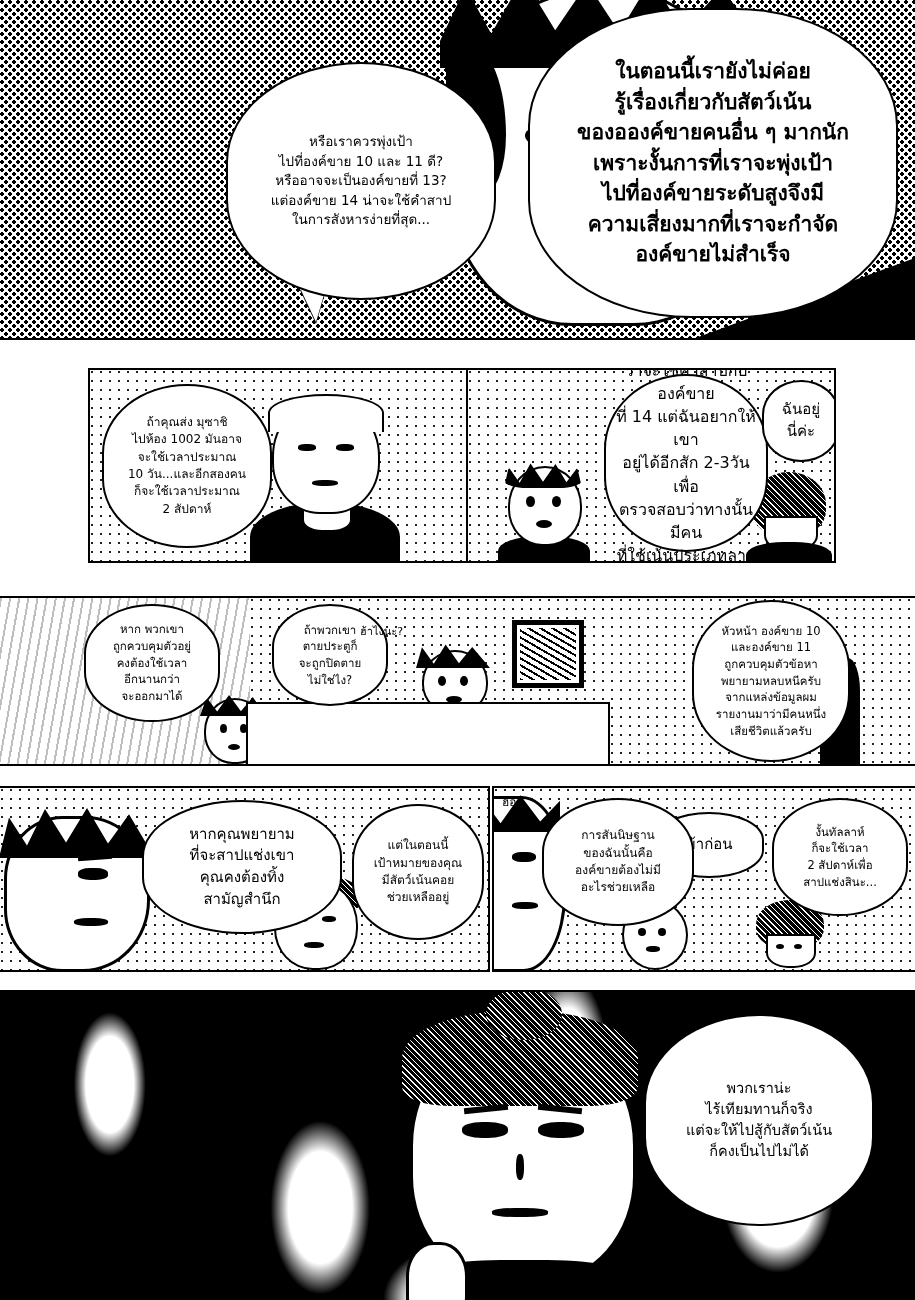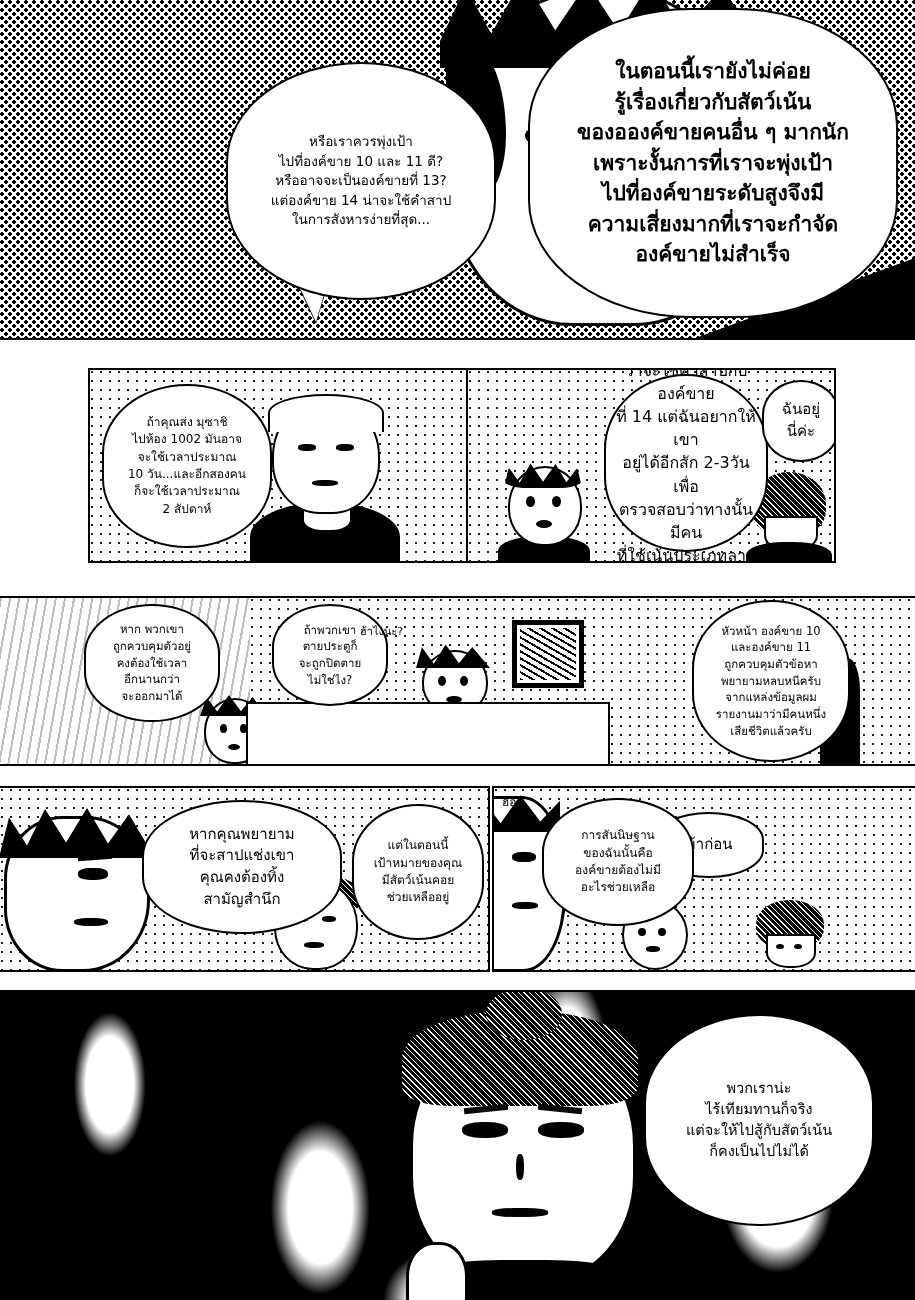--- a/index.html
+++ b/index.html
@@ -299,20 +299,26 @@
 
     <div class="balloon" style="left:160px;top:24px;width:110px;height:66px;font-size:15px;">
       <span class="txt">ข้าก่อน</span>
     </div>
     <div class="balloon" style="left:48px;top:10px;width:152px;height:128px;font-size:12px;">
       <span class="txt">การสันนิษฐาน
 ของฉันนั้นคือ
 องค์ขายต้องไม่มี
 อะไรช่วยเหลือ</span>
     </div>
+    <div class="balloon" style="left:278px;top:10px;width:136px;height:118px;font-size:11.5px;">
+      <span class="txt">งั้นทัลลาห์
+ก็จะใช้เวลา
+2 สัปดาห์เพื่อ
+สาปแช่งสินะ...</span>
+    </div>
   </div>
 
   <div class="panel tone-flame" style="left:0;top:990px;width:915px;height:310px;border-width:2px 0 0 0;">
 
     <div class="fig" style="left:380px;top:12px;width:290px;height:300px;">
       <div style="position:absolute;left:30px;top:24px;width:220px;height:250px;background:#fff;border:3px solid #000;border-radius:46% 46% 42% 42%;"></div>
 
       <div class="bunhair" style="left:22px;top:6px;width:236px;height:96px;border-radius:50% 50% 20% 20%;"></div>
       <div class="bunhair" style="left:106px;top:-16px;width:76px;height:52px;border-radius:50%;"></div>
 

